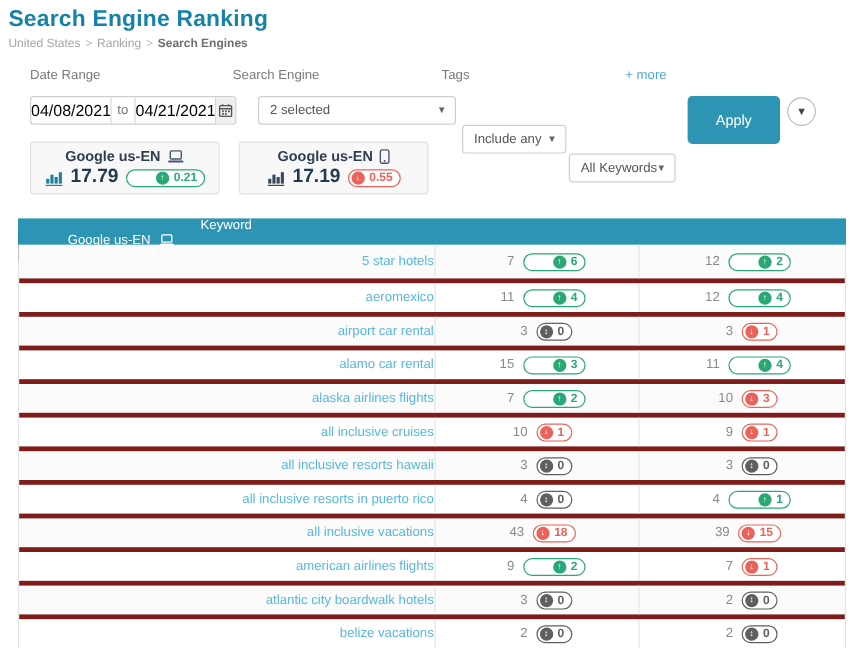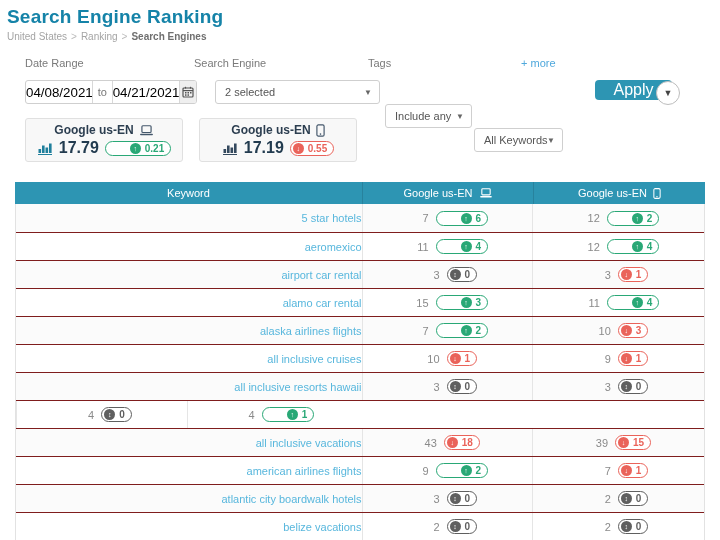--- a/index.html
+++ b/index.html
@@ -25,22 +25,22 @@
   .date-input { width:66px; border:none; background:transparent; }
   .date-to { width:26px; border-left:1px solid #d8d8d8; border-right:1px solid #d8d8d8; color:#777; }
   .cal-btn { width:22px; border-left:1px solid #d8d8d8; background:#efefef; border-radius:0 2px 2px 0; cursor:pointer; }
 
   .select { padding-left:9px; position:relative; cursor:pointer; }
   .select .chev { position:absolute; right:7px; top:50%; transform:translateY(-50%); font-size:8px; color:#666; }
   .sel-engine { left:215px; width:165px; }
   .sel-tags   { left:385px; width:87px; }
   .sel-kw     { left:474px; width:89px; }
 
-  .apply-btn { position:absolute; left:573px; top:80px; width:77px; height:20px; background:var(--accent);
-    color:#fff; border:none; border-radius:4px; font-size:16px; cursor:pointer; font-family:inherit;margin-left:22px; }
+  .apply-btn { position:absolute; left:573px; top:80px; width:77px; height:40px; background:var(--accent);
+    color:#fff; border:none; border-radius:4px; font-size:12px; cursor:pointer; font-family:inherit; }
   .collapse-btn { position:absolute; left:656px; top:81px; width:24px; height:24px; border-radius:50%;
     border:1px solid #bdbdbd; background:#fff; color:#444; font-size:9px; cursor:pointer;
     display:flex; align-items:center; justify-content:center; }
 
   
   .card { position:absolute; top:118px; width:158px; height:44px; background:#f8f8f8;
     border:1px solid #e0e0e0; border-radius:3px; display:flex; flex-direction:column;
     align-items:center; justify-content:center; gap:2px; }
   .card-1 { left:25px; } .card-2 { left:199px; }
   .card-title { display:flex; align-items:center; gap:5px; font-size:12px; font-weight:bold; color:#2c3e50; }
@@ -56,28 +56,28 @@
     display:inline-flex; align-items:center; justify-content:center; line-height:1; }
   .badge.up   { border-color:var(--up);      color:var(--up);padding-left:24px; }
   .badge.up .bi   { background:var(--up); }
   .badge.down { border-color:var(--down);    color:var(--down); }
   .badge.down .bi { background:var(--down); }
   .badge.none { border-color:var(--neutral); color:var(--neutral); }
   .badge.none .bi { background:var(--neutral); }
 
   
   .rank-table { position:absolute; left:15px; top:182px; width:690px; }
-  .thead { display:flex; height:22px; background:var(--accent); color:#fff; font-size:11px; }
+  .thead { display:flex; height:22px; background:var(--accent); color:#fff; font-size:11px;flex-direction:column; }
   .th { display:flex; align-items:center; justify-content:center; gap:6px; height:100%; }
   .th + .th { border-left:1px solid rgba(0,0,0,.12); }
   .col-kw { width:347px; } .col-val { width:171px; } .col-val2 { width:172px; }
   .tbody { border:1px solid #e2e2e2; border-top:none; }
   .tr { display:flex; height:28px; background:#fff; }
   .tr:nth-child(odd) { background:#fbfbfb; }
-  .tr + .tr { border-top:1px solid #7f1d1d; }
+  .tr + .tr { border-top:4px solid #7f1d1d; }
   .td { display:flex; align-items:center; height:100%;justify-content:flex-end; }
   .td-keyword { width:346px; padding-left:10px; }
   .td-val { width:171px; justify-content:center; border-left:1px solid #e5e5e5; }
   .kw { font-size:11px; color:var(--link); text-decoration:none; cursor:pointer; }
   .val-group { display:flex; align-items:center; }
   .rank { font-size:11px; color:#8a8a8a; width:22px; text-align:right; margin-right:7px; }
 
   svg { display:block; }
 </style>
 </head>
@@ -363,20 +363,23 @@
         <span class="rank">3</span>
         <span class="badge none">
               <span class="bi">↕</span>
               <span>0</span>
             </span>
       </span>
     </div>
   </div>
 
   <div class="tr">
+    <div class="td td-keyword">
+      <a class="kw">all inclusive resorts in puerto rico</a>
+    </div>
     <div class="td td-val">
       <span class="val-group">
         <span class="rank">4</span>
         <span class="badge none">
               <span class="bi">↕</span>
               <span>0</span>
             </span>
       </span>
     </div>
     <div class="td td-val" style="width:172px">

